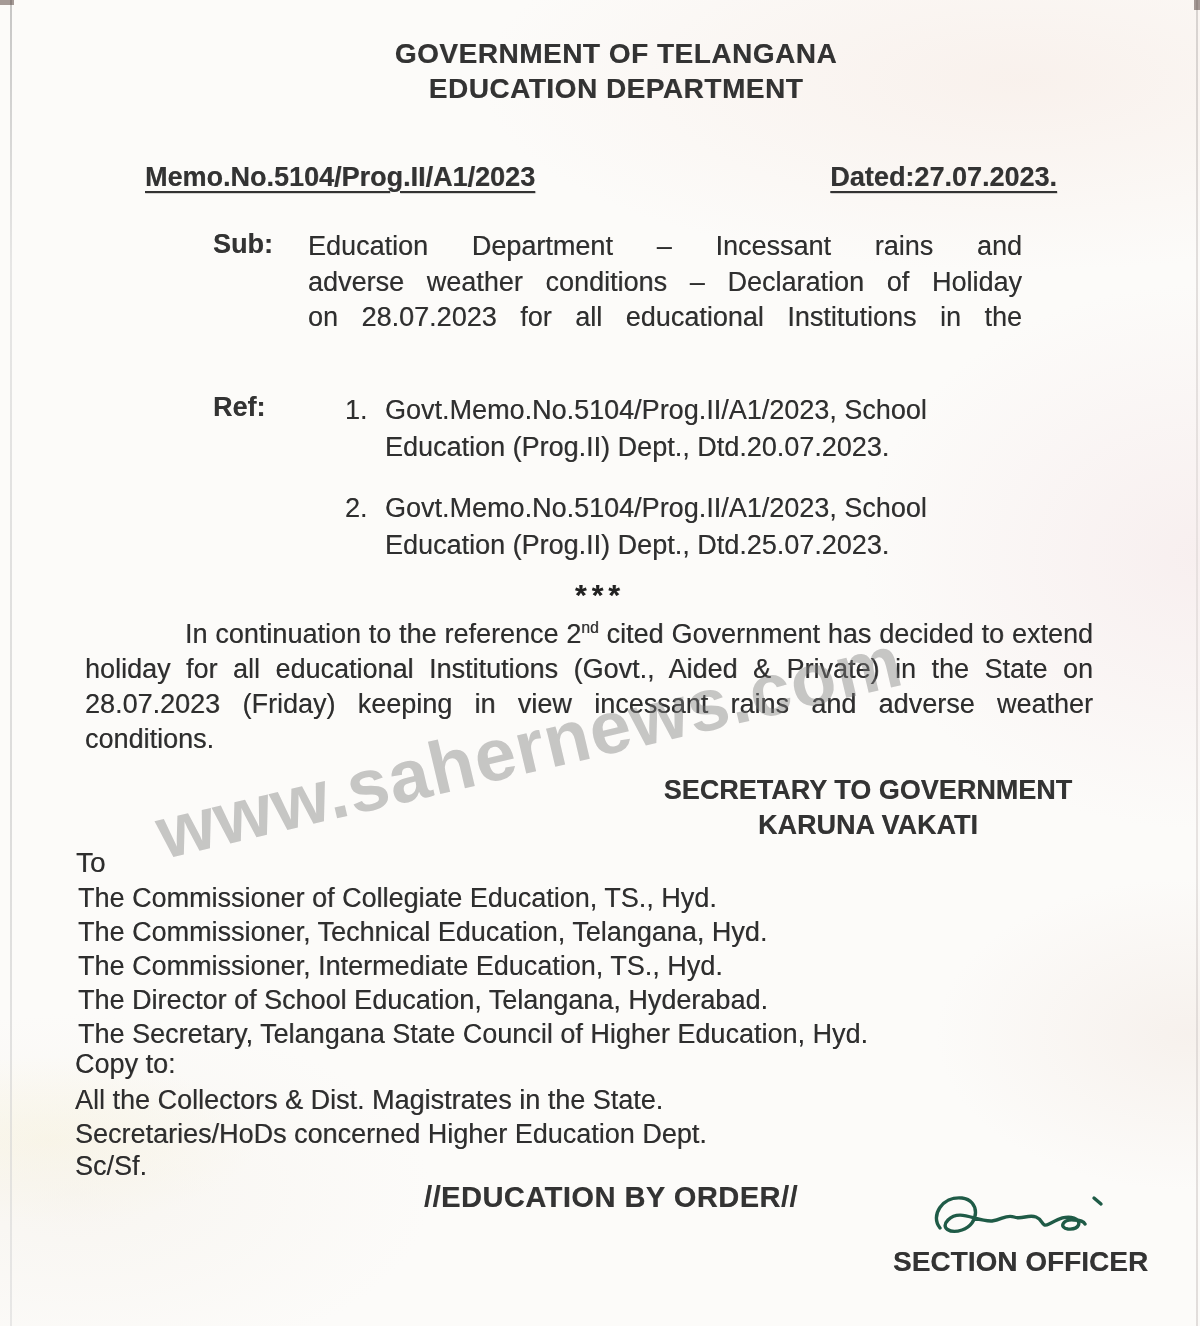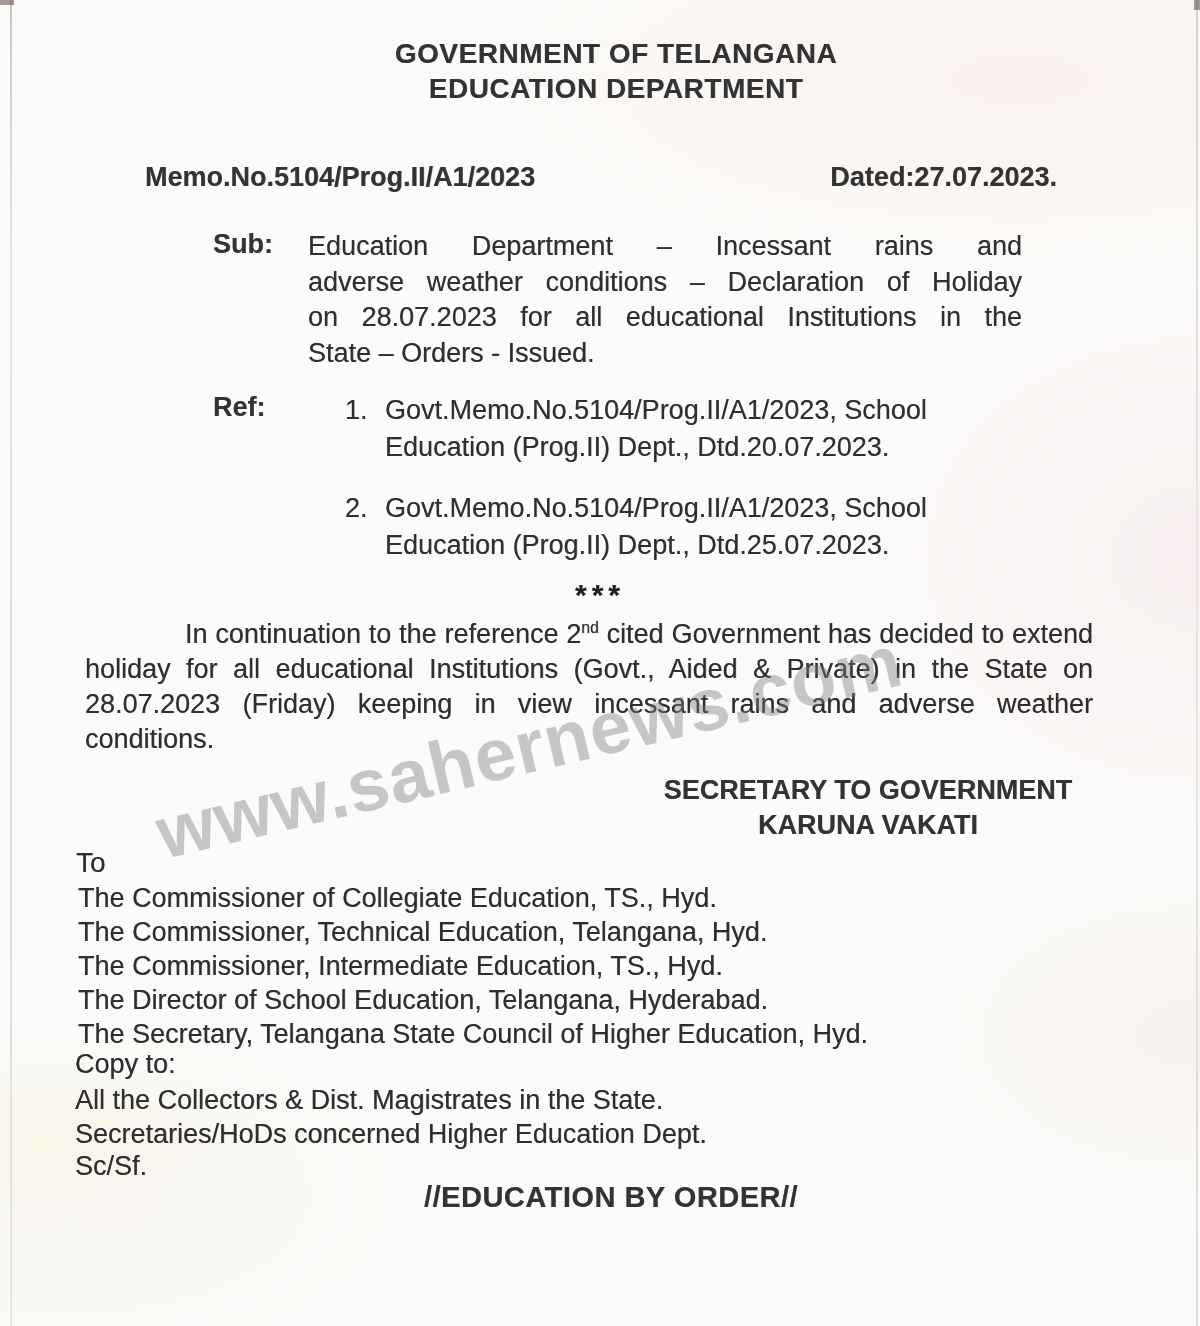--- a/index.html
+++ b/index.html
@@ -36,21 +36,21 @@
     z-index:5; pointer-events:none;
     text-shadow:none;
   }
 
   .doc-header { position:absolute; top:36px; left:16px; width:100%; text-align:center;
                 font-size:28px; font-weight:700; letter-spacing:0.5px; line-height:35px; color:#333; }
 
   .memo-row { position:absolute; top:162px; left:145px; width:912px;
               display:flex; justify-content:space-between;
               font-size:27px; font-weight:700; color:#333; }
-  .underlined { text-underline-offset:5px; text-decoration-thickness:2px; }
+  .underlined { text-decoration:underline; text-underline-offset:5px; text-decoration-thickness:2px; }
 
   .label { font-size:27px; font-weight:700; color:#333; }
 
   .sub-label { position:absolute; top:229px; left:213px; }
   .sub-lines { position:absolute; top:229px; left:308px; width:714px;
                font-size:27px; line-height:35.5px; color:#2f2f2f; }
   .jline { text-align:justify; text-align-last:justify; }
 
   .ref-label { position:absolute; top:392px; left:213px; }
   .ref-items { position:absolute; top:392px; left:345px; width:690px;
@@ -104,21 +104,20 @@
   <div class="memo-row">
     <span class="underlined">Memo.No.5104/Prog.II/A1/2023</span>
     <span class="underlined">Dated:27.07.2023.</span>
   </div>
 
   <div class="label sub-label">Sub:</div>
   <div class="sub-lines">
     <div class="jline">Education Department – Incessant rains and</div>
     <div class="jline">adverse weather conditions – Declaration of Holiday</div>
     <div class="jline">on 28.07.2023 for all educational Institutions in the</div>
-    <div>State – Orders - Issued.</div>
   </div>
 
   <div class="label ref-label">Ref:</div>
   <div class="ref-items">
     <div class="ref-item">
       <span class="ref-num">1.</span>
       <div class="ref-text">
         <div>Govt.Memo.No.5104/Prog.II/A1/2023, School</div>
         <div>Education (Prog.II) Dept., Dtd.20.07.2023.</div>
       </div>
@@ -152,13 +151,20 @@
 
   <div class="copy-label">Copy to:</div>
   <div class="copy-list">
     <div>All the Collectors &amp; Dist. Magistrates in the State.</div>
     <div>Secretaries/HoDs concerned Higher Education Dept.</div>
   </div>
   <div class="closing">Sc/Sf.</div>
 
   <div class="forwarded">//EDUCATION BY ORDER//</div>
 
+  <div class="signature-block">
+    <svg class="signature-svg" width="190" height="58" viewBox="0 0 190 58" aria-hidden="true">
+      <path d="M22 42 C12 30, 24 10, 44 12 C62 14, 62 38, 44 44 C32 48, 22 42, 30 34 C42 22, 58 36, 74 35 C84 34, 88 28, 96 31 C104 34, 110 28, 118 31 C126 34, 123 42, 131 38 C139 34, 147 29, 156 32 C164 35, 162 44, 150 43 C141 42, 144 33, 156 34 C162 34, 166 36, 167 38" fill="none" stroke="#1f5b47" stroke-width="3.4" stroke-linecap="round"></path>
+      <path d="M176 12 l7 6" fill="none" stroke="#1f5b47" stroke-width="3.4" stroke-linecap="round"></path>
+    </svg>
+    <div class="section-officer">SECTION OFFICER</div>
+  </div>
 </div>
 
 </body></html>

